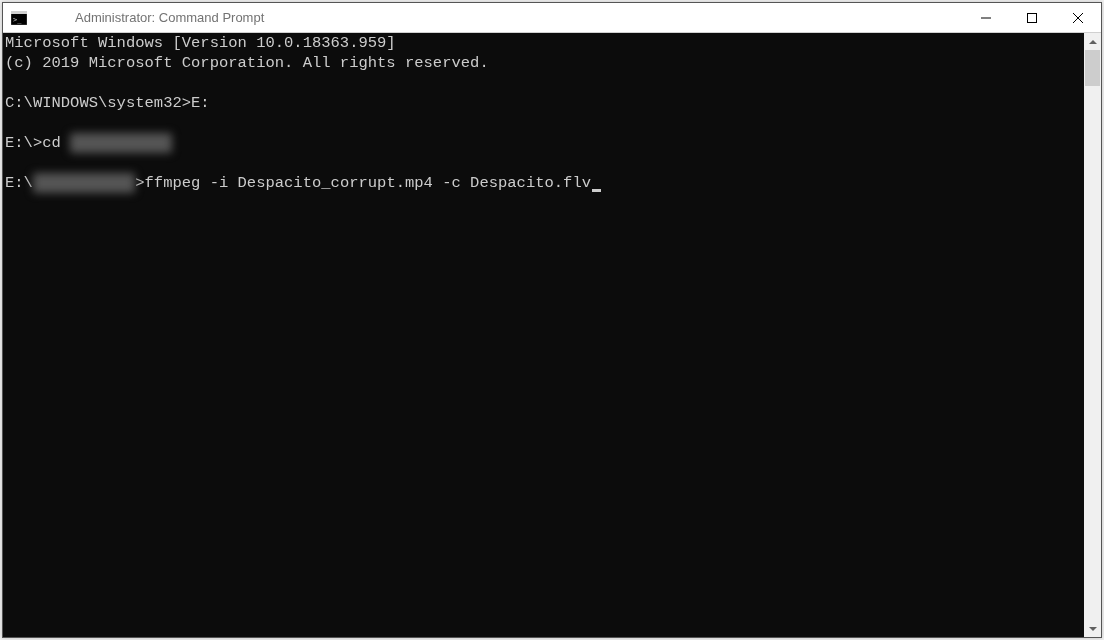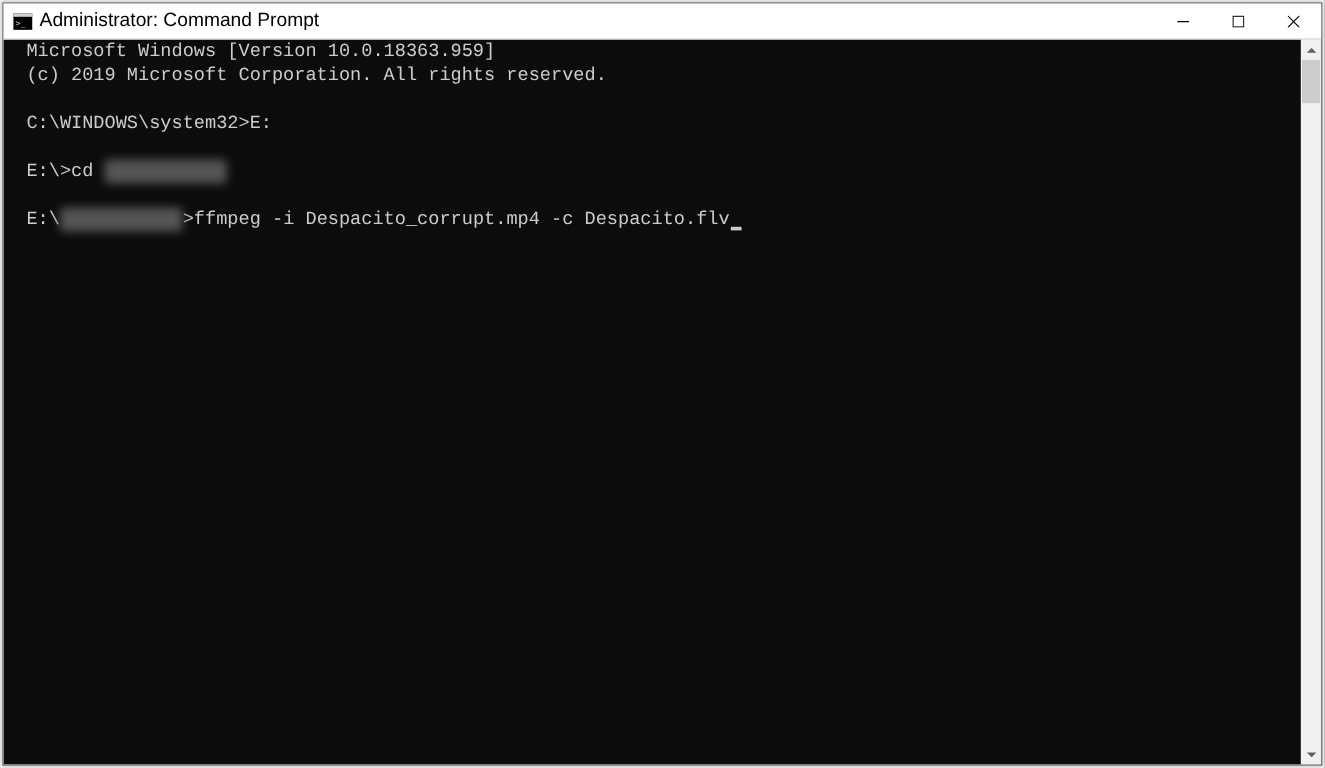--- a/index.html
+++ b/index.html
@@ -32,23 +32,24 @@
   }
   .app-icon {
     width: 16px;
     height: 14px;
     margin-left: 8px;
     margin-right: 6px;
     position: relative;
   }
   .app-icon svg { display: block; }
   .title-text {
-    font-size: 16px;
-    color: #000000;
+    font-size: 13px;
+    color: #737373;
     flex: 1;
+    margin-left: 42px;
   }
   .win-controls {
     display: flex;
     height: 100%;
   }
   .win-btn {
     width: 46px;
     height: 100%;
     display: flex;
     align-items: center;
@@ -67,21 +68,21 @@
     background: #0c0c0c;
     color: #ccc;
     font-family: Consolas, 'Courier New', monospace;
     font-size: 15.5px;
     line-height: 20px;
     padding: 0 2px;
     white-space: pre;
     overflow: hidden;
     position: relative;
   }
-  .line { display: block; margin-left: 17px; }
+  .line { display: block; }
   .blur {
     display: inline-block;
     background: #555;
     color: transparent;
     filter: blur(4px);
     border-radius: 3px;
     user-select: none;
   }
   .cursor {
     display: inline-block;

